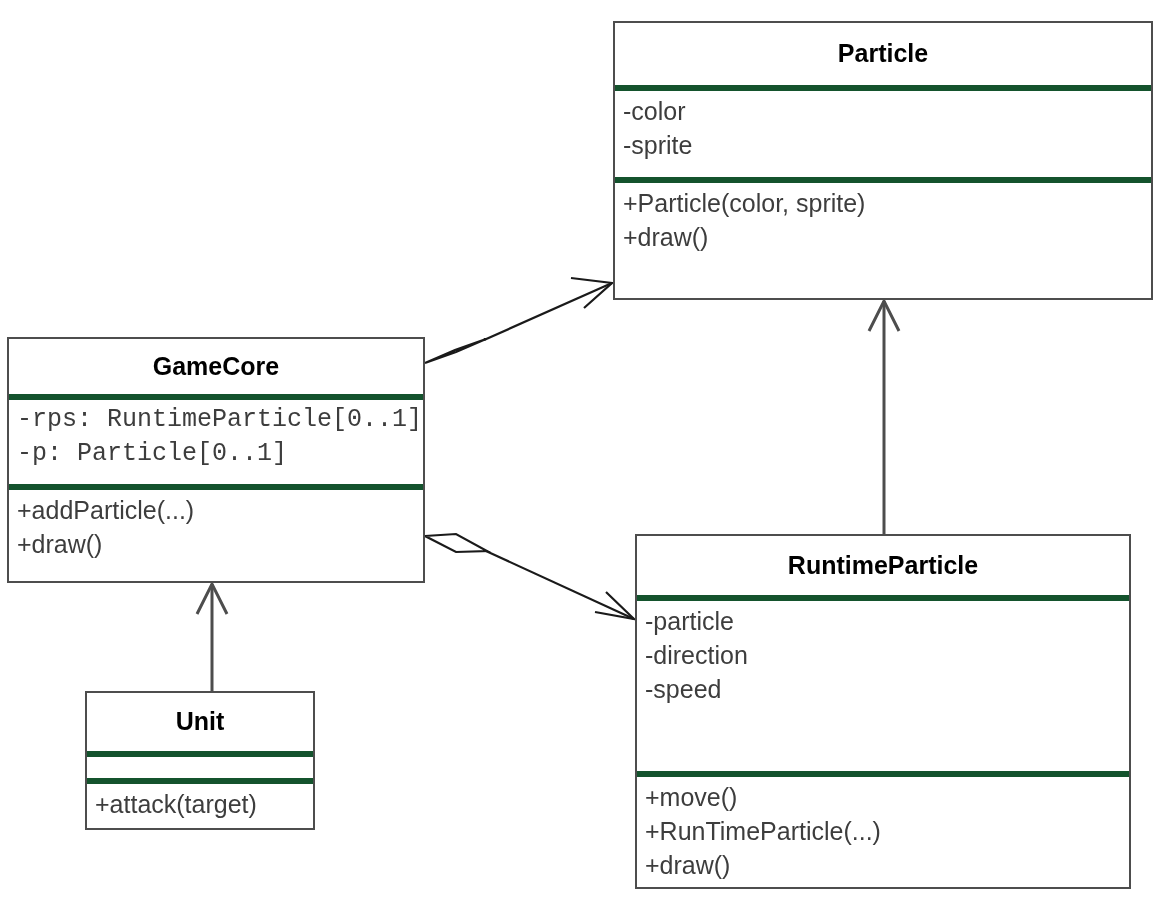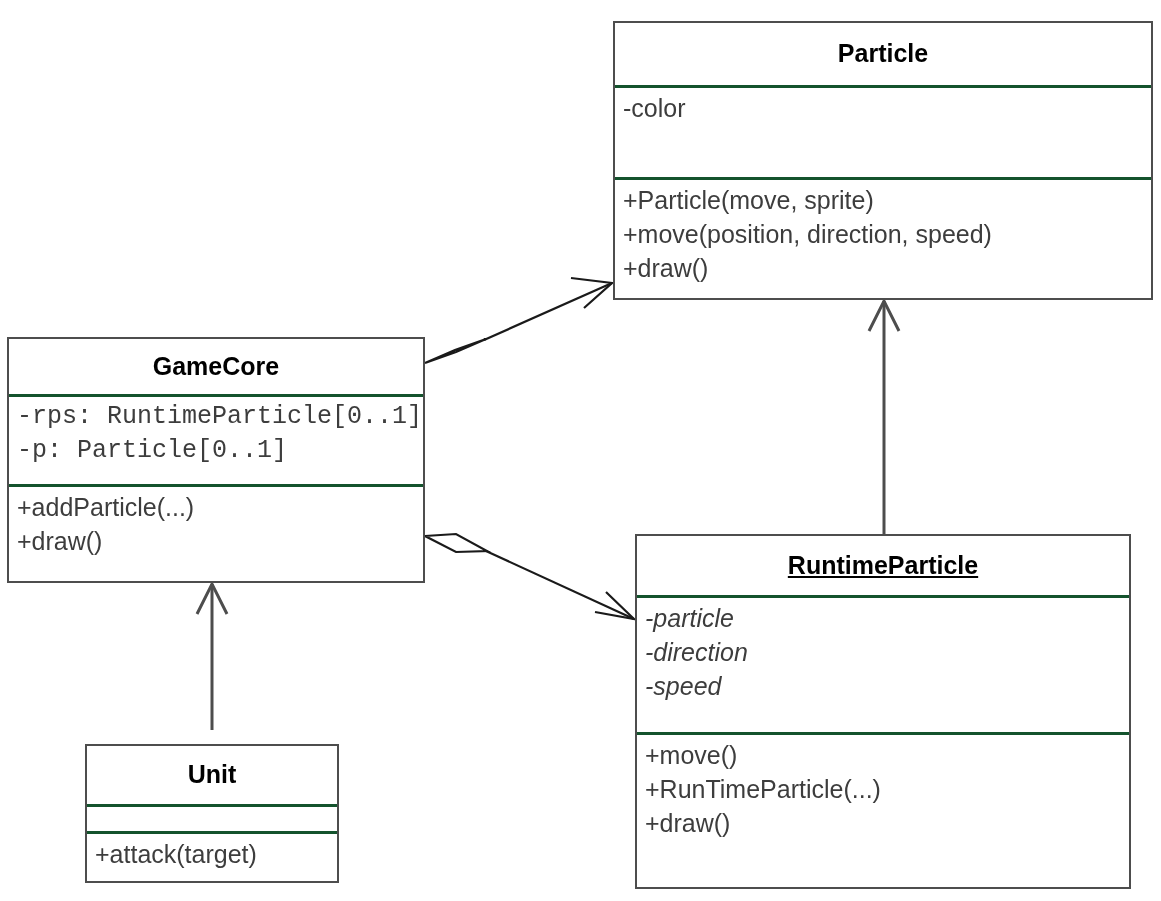--- a/index.html
+++ b/index.html
@@ -36,21 +36,21 @@
     border: 2px solid #4d4d4d;
     display: flex;
     flex-direction: column;
   }
   .compartment {
     box-sizing: border-box;
     padding: 3px 8px 4px 8px;
     overflow: hidden;
   }
   .compartment + .compartment {
-    border-top: 3px solid #14532d;
+    border-top: 6px solid #14532d;
   }
   .compartment.title {
     display: flex;
     align-items: center;
     justify-content: center;
     padding: 0;
   }
   .class-name {
     font-size: 25px;
     font-weight: bold;
@@ -73,24 +73,24 @@
   
   #class-particle          { left: 613px;  top: 21px;  width: 540px; height: 279px; }
   #class-particle .title   { height: 62px; }
   #class-particle .attrs   { height: 92px; }
 
   #class-gamecore          { left: 7px;   top: 337px; width: 418px; height: 246px; }
   #class-gamecore .title   { height: 55px; }
   #class-gamecore .attrs   { height: 90px; font-family: Liberation Mono, monospace; }
 
   #class-runtimeparticle        { left: 635px; top: 534px; width: 496px; height: 355px; }
-  #class-runtimeparticle .title { height: 59px; text-decoration: underline; }
-  #class-runtimeparticle .attrs { height: 137px; font-style: italic; }
+  #class-runtimeparticle .title { height: 59px; }
+  #class-runtimeparticle .attrs { height: 176px; }
 
-  #class-unit              { left: 85px;  top: 744px; width: 254px; height: 139px; }
+  #class-unit              { left: 85px;  top: 691px; width: 230px; height: 139px; }
   #class-unit .title       { height: 58px; }
   #class-unit .attrs       { height: 27px; }
 </style>
 </head>
 <body>
 
 <div id="diagram-canvas">
 
   <svg id="edge-layer" viewBox="0 0 1161 901" width="1161" height="901" xmlns="http://www.w3.org/2000/svg">
 
@@ -116,24 +116,24 @@
       <polyline points="197,614 212,584 227,614" fill="none" stroke="#4d4d4d" stroke-width="3" stroke-linecap="butt" stroke-linejoin="miter"></polyline>
     </g>
   </svg>
 
   <div class="uml-class" id="class-particle">
     <div class="compartment title">
       <span class="class-name">Particle</span>
     </div>
     <div class="compartment attrs">
       <div class="member-line">-color</div>
+      <div class="member-line">-sprite</div>
     </div>
     <div class="compartment ops">
-      <div class="member-line">+Particle(move, sprite)</div>
-      <div class="member-line">+move(position, direction, speed)</div>
+      <div class="member-line">+Particle(color, sprite)</div>
       <div class="member-line">+draw()</div>
     </div>
   </div>
 
   <div class="uml-class" id="class-gamecore">
     <div class="compartment title">
       <span class="class-name">GameCore</span>
     </div>
     <div class="compartment attrs">
       <div class="member-line">-rps: RuntimeParticle[0..1]</div>

